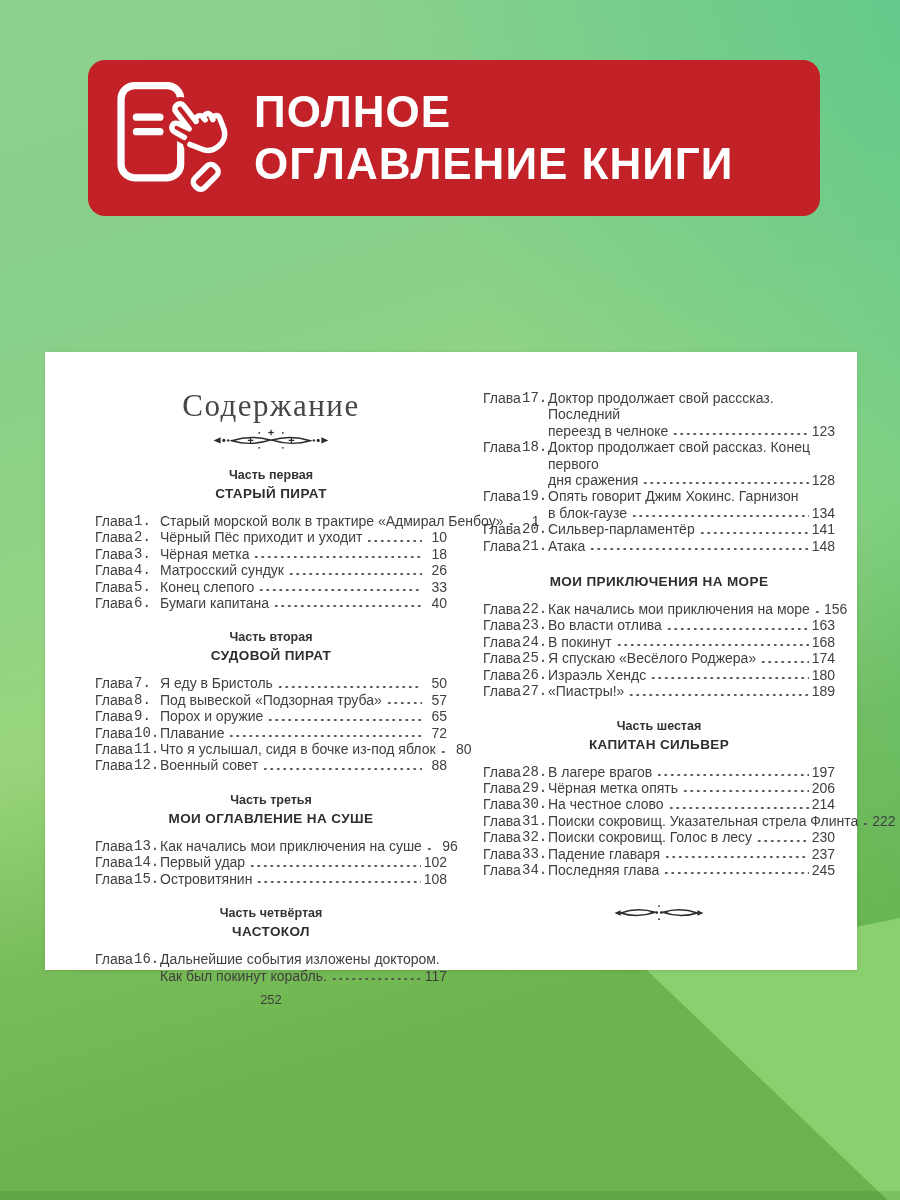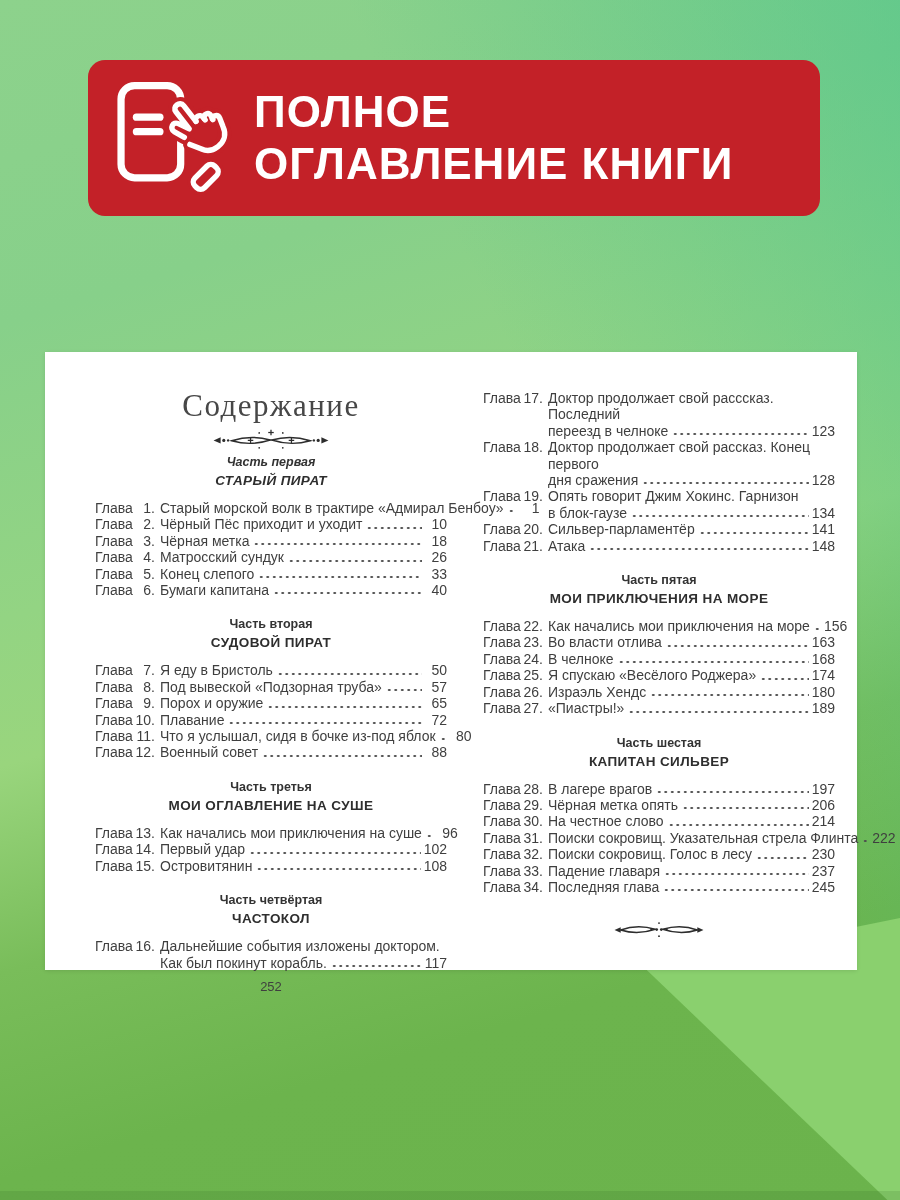--- a/index.html
+++ b/index.html
@@ -22,27 +22,27 @@
   
   .page{position:absolute;left:45px;top:352px;width:812px;height:618px;background:#fff;
         box-shadow:0 1px 4px rgba(0,0,0,0.10);color:#3f3f3f;
         display:flex;box-sizing:border-box;padding:38px 34px 0 50px;gap:36px;}
   .col{width:352px;box-sizing:border-box;}
   .doc-title{font-family:"Liberation Serif",serif;font-size:31px;line-height:32px;color:#474747;
              text-align:center;letter-spacing:1.5px;margin:0 0 6px;}
   .ornament{display:block;margin:0 auto 2px;}
   .footer-orn{margin-top:24px;}
   .part-head{margin:19px 0 11px;text-align:center;}
-  .col-left .toc-section:first-of-type .part-head{margin-top:3px;font-style:italic;}
+  .col-left .toc-section:first-of-type .part-head{margin-top:16px;}
   .part-name{font-size:12.5px;line-height:15px;font-weight:700;color:#333;}
   .part-title{font-size:13.5px;line-height:17px;font-weight:700;color:#2e2e2e;letter-spacing:0.4px;margin-top:2px;}
   .chapter{display:grid;grid-template-columns:34px 21px 1fr;column-gap:5px;
            font-size:14px;line-height:16.4px;}
   .ch-label{color:#3f3f3f;}
-  .ch-num{text-align:right;}
+  .ch-num{font-family:Liberation Mono, monospace;}
   .ch-line.last{display:flex;}
   .ch-line .t{white-space:nowrap;}
   .leader{flex:1;min-width:8px;margin:0 3px;
           background-image:radial-gradient(circle,#4c4c4c 1px,transparent 1.25px);
           background-size:6.5px 4px;background-repeat:repeat-x;background-position:1px calc(100% - 3px);}
   .pg{min-width:22px;text-align:right;}
   .page-num{margin-top:8px;text-align:center;font-size:13px;color:#3f3f3f;}
 </style>
 </head>
 <body>
@@ -377,21 +377,20 @@
                 <div class="ch-line last">
                   <span class="t">Атака</span>
                   <span class="leader"></span>
                   <span class="pg">148</span>
                 </div>
               </div>
             </div>
           </div>
           <div class="toc-section">
             <div class="part-head">
-              <div class="part-name">Часть пятая</div>
               <div class="part-title">МОИ ПРИКЛЮЧЕНИЯ НА МОРЕ</div>
             </div>
             <div class="chapter">
               <div class="ch-label">Глава</div>
               <div class="ch-num">22.</div>
               <div class="ch-text">
                 <div class="ch-line last">
                   <span class="t">Как начались мои приключения на море</span>
                   <span class="leader"></span>
                   <span class="pg">156</span>
@@ -407,21 +406,21 @@
                   <span class="leader"></span>
                   <span class="pg">163</span>
                 </div>
               </div>
             </div>
             <div class="chapter">
               <div class="ch-label">Глава</div>
               <div class="ch-num">24.</div>
               <div class="ch-text">
                 <div class="ch-line last">
-                  <span class="t">В челноке</span>
+                  <span class="t">В покинут</span>
                   <span class="leader"></span>
                   <span class="pg">168</span>
                 </div>
               </div>
             </div>
             <div class="chapter">
               <div class="ch-label">Глава</div>
               <div class="ch-num">25.</div>
               <div class="ch-text">
                 <div class="ch-line last">

